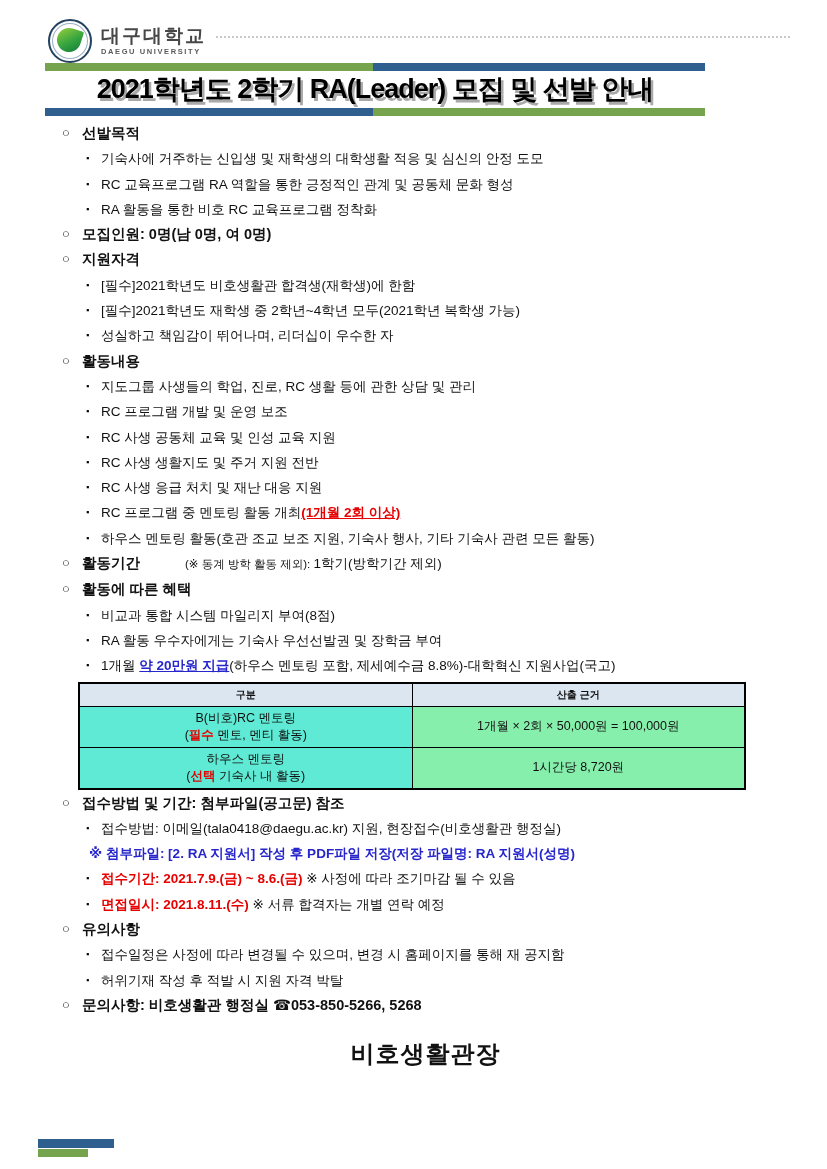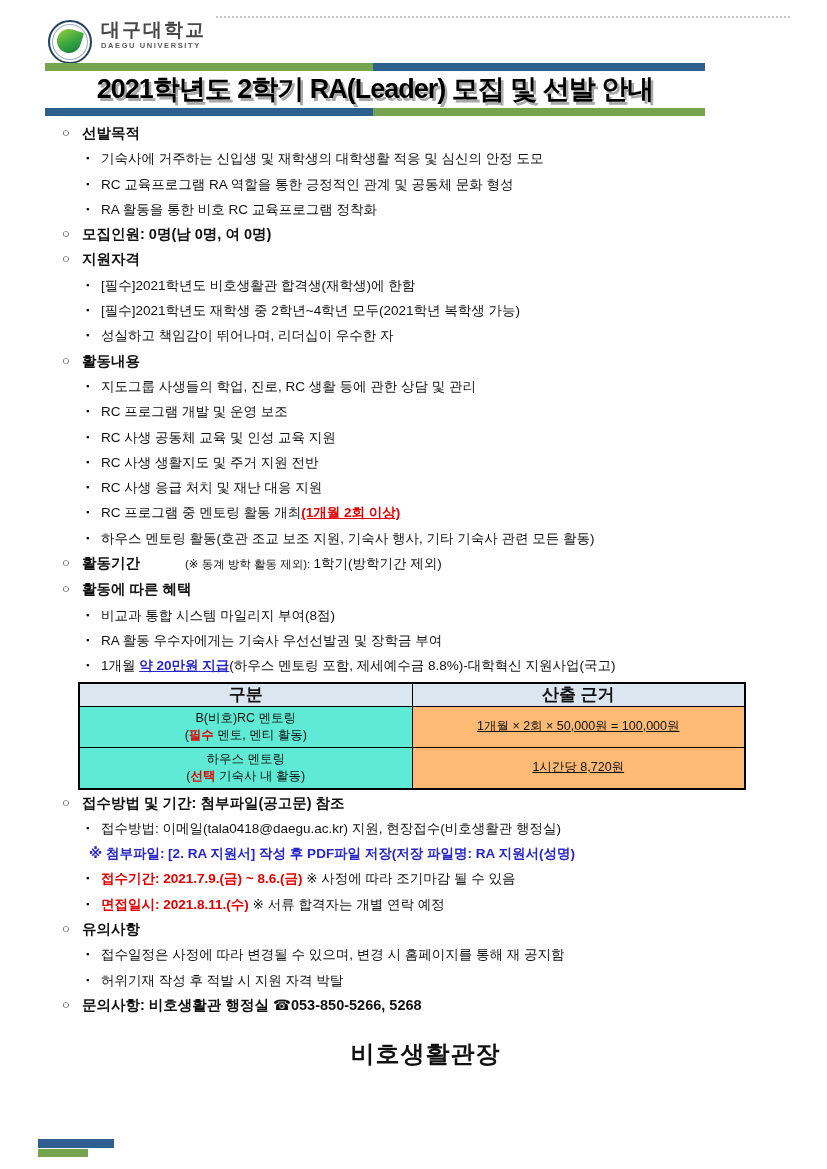--- a/index.html
+++ b/index.html
@@ -1,21 +1,21 @@
 <!DOCTYPE html>
 <html><head>
 <meta charset="utf-8">
 <style>
   html,body{margin:0;padding:0;background:#e9e9e9;}
   .page{
     position:relative;width:827px;height:1169px;margin:0 auto;background:#ffffff;
     font-family:"Liberation Sans","DejaVu Sans",sans-serif;color:#111;overflow:hidden;
   }
   
-  .logo-row{position:absolute;top:20px;left:48px;width:742px;height:42px;display:flex;align-items:flex-start;}
+  .logo-row{position:absolute;top:20px;left:48px;width:742px;height:42px;display:flex;align-items:center;}
   .emblem{width:40px;height:40px;border-radius:50%;border:2px solid #24425f;background:#fff;
           position:relative;flex:0 0 auto;box-shadow:inset 0 0 0 2px #fff,inset 0 0 0 3px #9ab0c4;}
   .leaf{position:absolute;left:7px;top:7px;width:24px;height:24px;background:linear-gradient(135deg,#9ed23c 0%,#37a53f 55%,#0f7a3a 100%);
         border-radius:70% 8% 70% 70%;transform:rotate(18deg);}
   .univ-text{margin-left:9px;line-height:1;}
   .univ-name{font-size:19px;font-weight:bold;color:#474747;letter-spacing:2px;}
   .univ-en{font-size:7.5px;font-weight:bold;color:#5a5a5a;letter-spacing:1.6px;margin-top:3px;}
   .dotline{flex:1;height:0;border-bottom:2px dotted #c9c9c9;margin-left:10px;transform:translateY(-4px);}
   .bar{position:absolute;left:45px;width:660px;height:8px;display:flex;}
   .bar-top{top:63px;}
@@ -35,23 +35,23 @@
   .small-note{font-size:11.5px;font-weight:normal;padding-left:45px;}
   .plain{font-weight:normal;font-size:13.5px;}
   .redb{color:#e60000;font-weight:bold;}
   .redu{color:#e60000;font-weight:bold;text-decoration:underline;}
   .blueb{color:#2626cc;font-weight:bold;margin-top:15px;}
   .blueu{color:#2626cc;font-weight:bold;text-decoration:underline;}
   
   table.pay{border-collapse:collapse;margin:3px 0 1px 16px;width:668px;border:2px solid #000;
     font-size:12.5px;text-align:center;table-layout:fixed;}
   table.pay td,table.pay th{border:1px solid #000;padding:0;line-height:17px;}
-  table.pay th{height:22px;font-weight:bold;background:#dce6f1;font-size:17px;}
+  table.pay th{height:22px;font-weight:bold;background:#dce6f1;font-size:10px;}
   td.lbl{width:168px;background:#5eead4;height:40px;}
-  td.val{height:40px;background:#fdba74;text-decoration:underline;}
+  td.val{height:40px;background:#86efac;}
   
   .signature{position:absolute;top:1038px;left:12px;width:827px;text-align:center;
     font-size:24px;font-weight:bold;letter-spacing:1px;}
   .fbar{position:absolute;height:9px;}
   .fbar-blue{left:38px;top:1139px;width:76px;}
   .fbar-green{left:38px;top:1149px;width:50px;height:8px;}
 </style>
 </head>
 <body>
 

